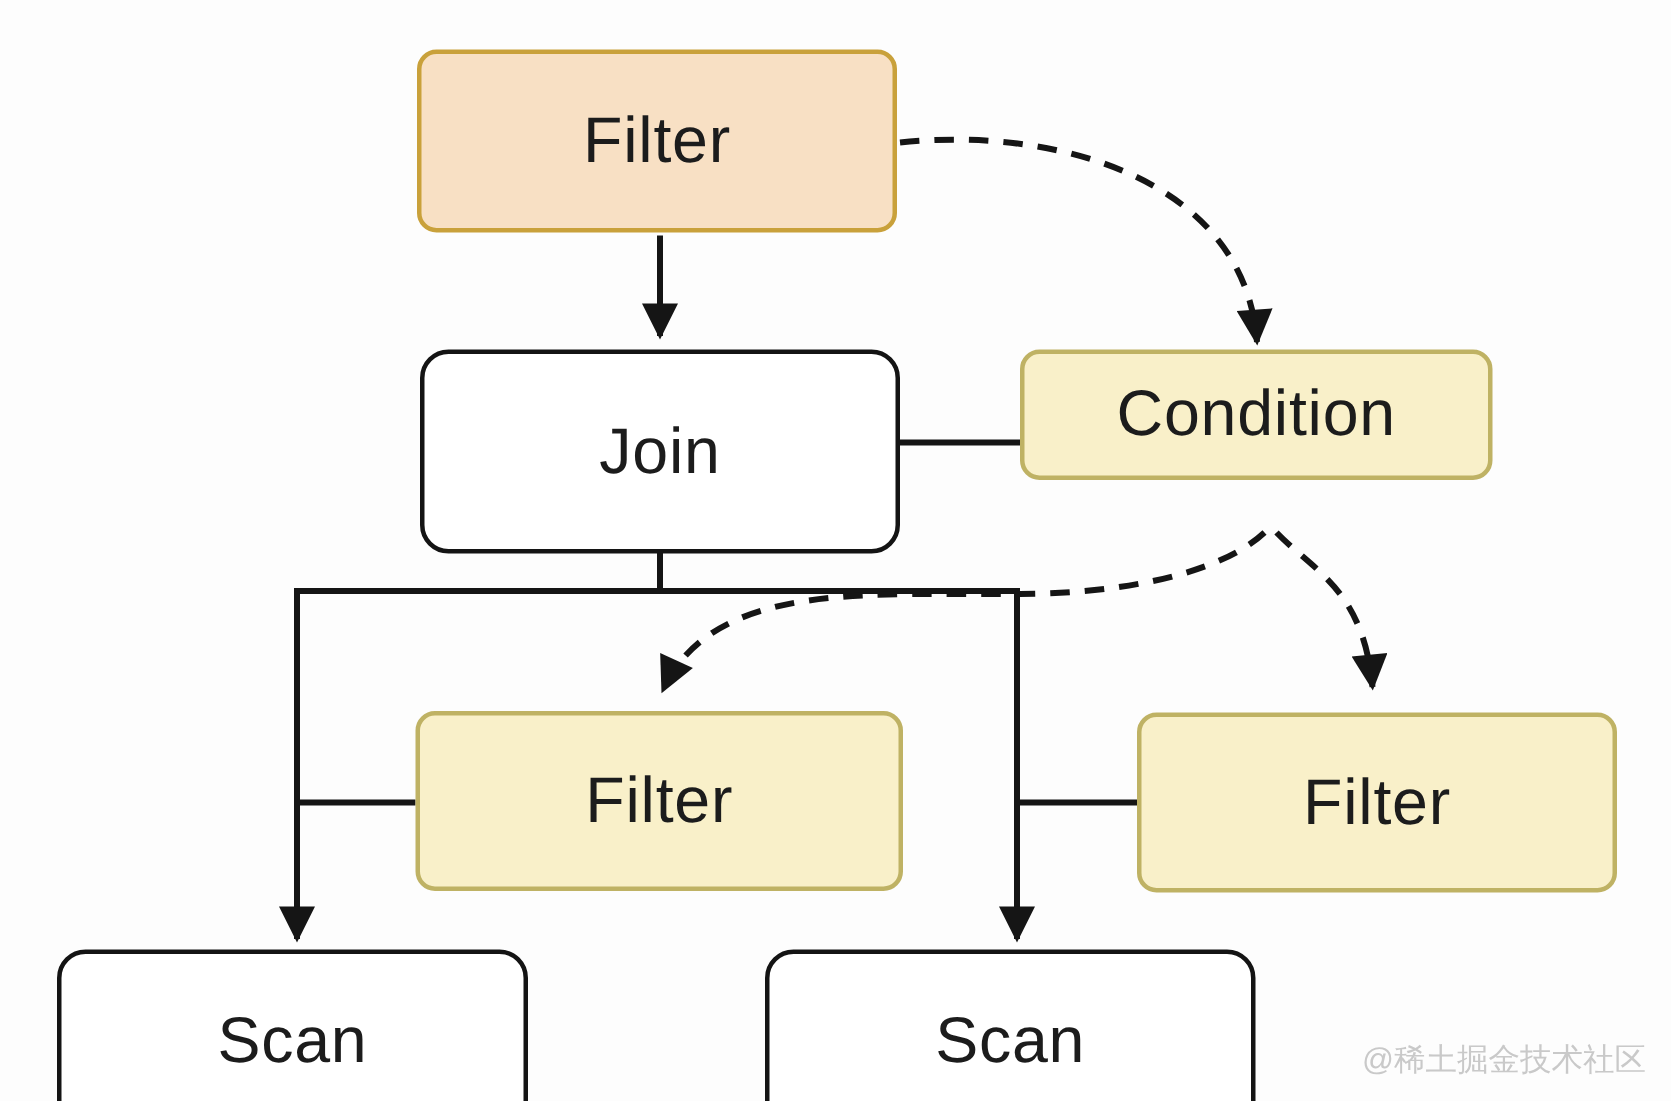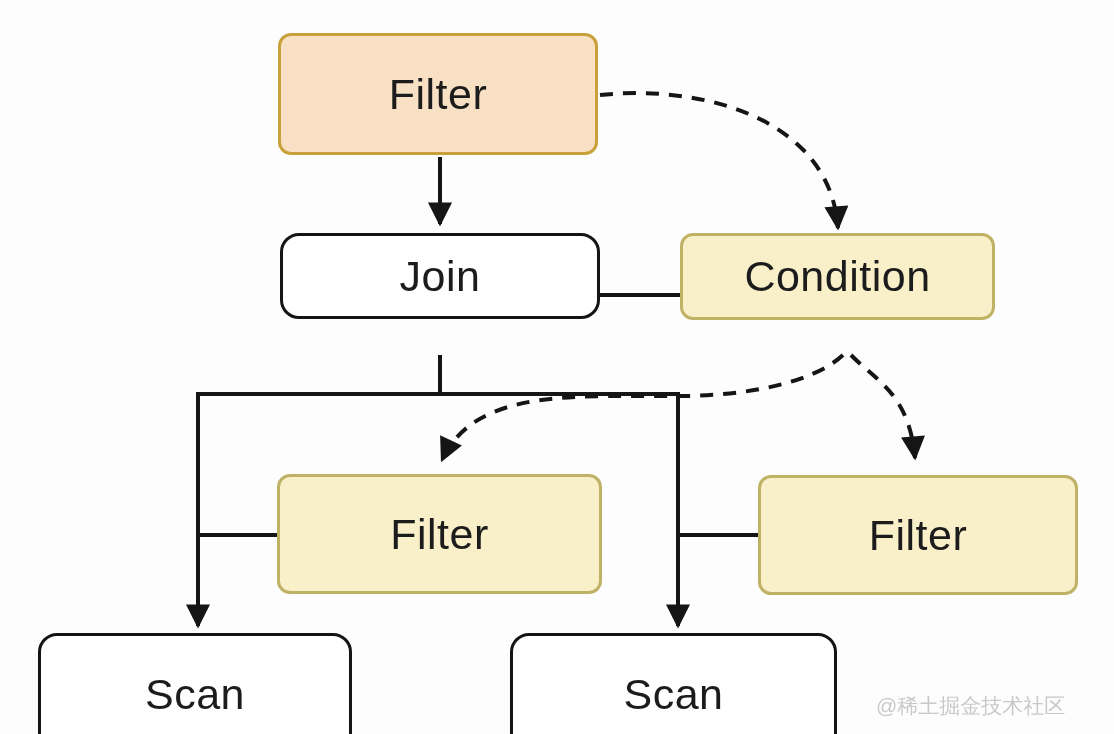--- a/index.html
+++ b/index.html
@@ -21,28 +21,28 @@
   .node{
     position:absolute;display:flex;align-items:center;justify-content:center;
     box-sizing:border-box;border-radius:16px;
     font-size:43px;font-weight:500;color:var(--text);
     letter-spacing:0.5px;
   }
   .node.peach{background:var(--peach-fill);border:3px solid var(--peach-border);border-radius:13px;}
   .node.yellow{background:var(--yellow-fill);border:3px solid var(--yellow-border);border-radius:13px;}
   .node.plain{background:var(--plain-fill);border:3.5px solid var(--plain-border);border-radius:19px;}
   .node-filter-top{left:278px;top:33px;width:320px;height:122px;}
-  .node-join{left:280px;top:233px;width:320px;height:86px;align-items:center;}
+  .node-join{left:280px;top:233px;width:320px;height:136px;align-items:center;}
   .node-condition{left:680px;top:233px;width:315px;height:87px;}
   .node-filter-left{left:277px;top:474px;width:325px;height:120px;}
   .node-filter-right{left:758px;top:475px;width:320px;height:120px;}
   .node-scan-left{left:38px;top:633px;width:314px;height:122px;}
   .node-scan-right{left:510px;top:633px;width:327px;height:122px;}
   .watermark{
-    position:absolute;left:876px;top:692px;width:170px;
+    position:absolute;left:908px;top:692px;width:170px;
     font-size:21px;color:var(--watermark);white-space:nowrap;
   }
 </style>
 </head>
 <body>
 
 <div class="canvas">
 
   <svg class="edges" viewBox="0 0 1114 734" xmlns="http://www.w3.org/2000/svg">
     <defs>

